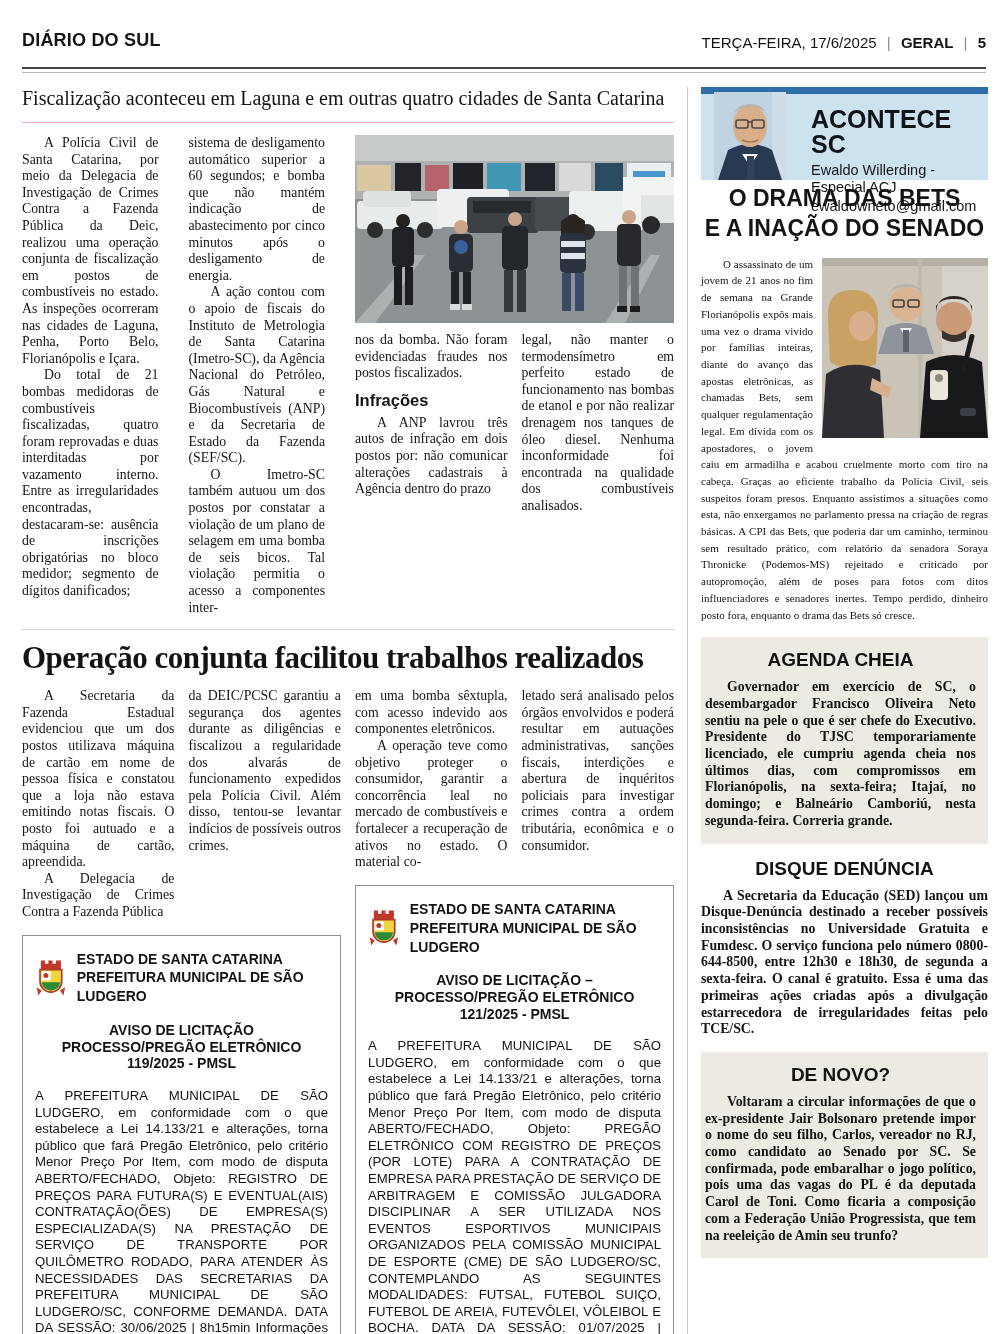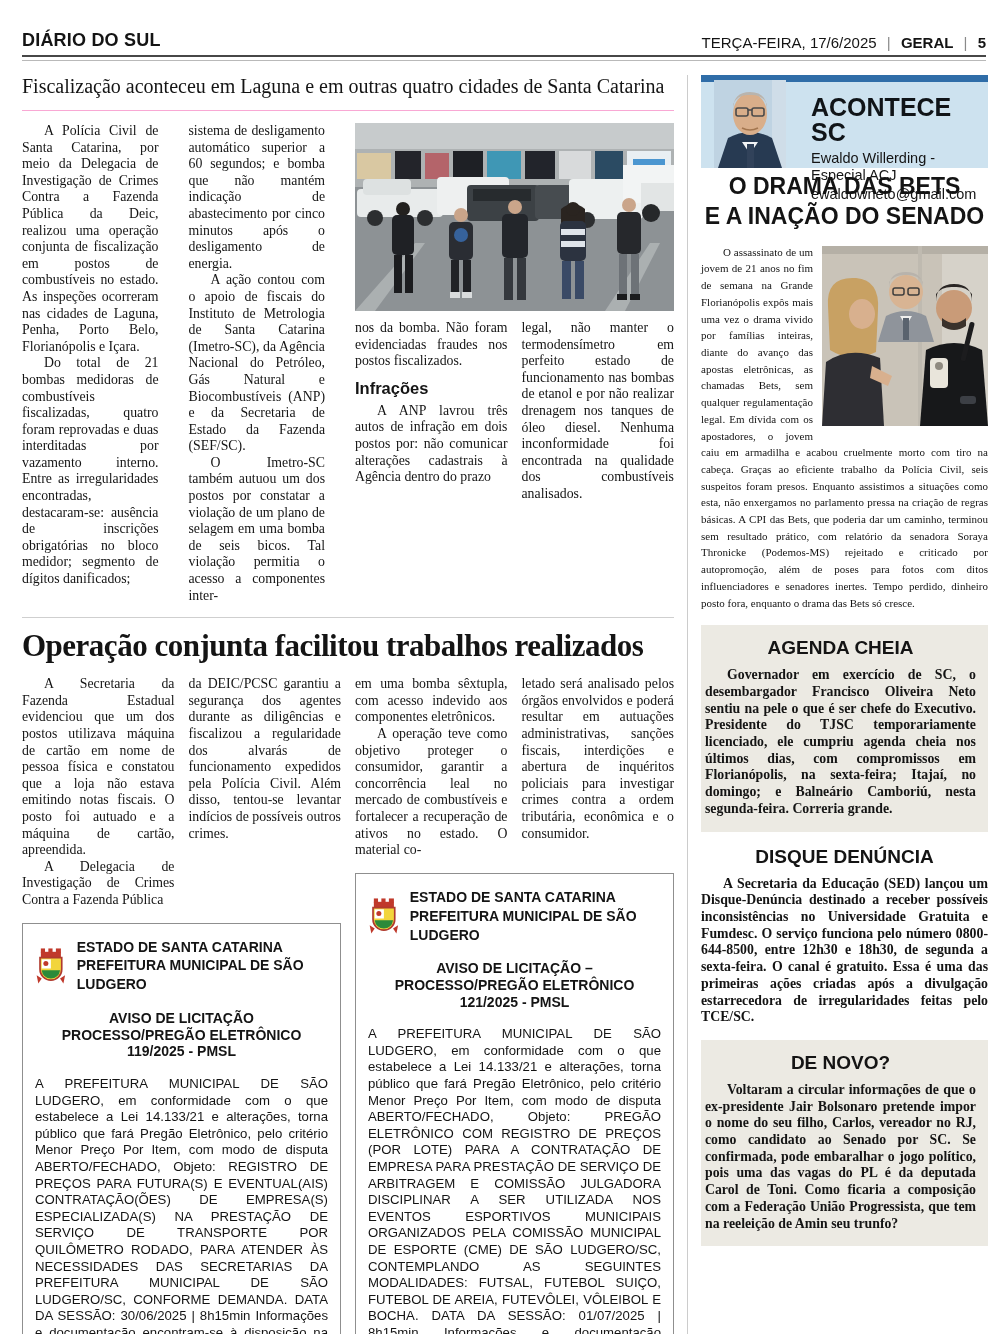--- a/index.html
+++ b/index.html
@@ -1,20 +1,20 @@
 <!DOCTYPE html>
 <html lang="pt-BR"><head>
 <meta charset="utf-8">
 <style>
   html,body{margin:0;padding:0;background:#e8e8e8;}
   .page{width:1000px;height:1334px;background:#ffffff;margin:0 auto;position:relative;
         font-family:"Liberation Serif",serif;color:#141414;overflow:hidden;box-sizing:border-box;}
   
   .hdr{display:flex;justify-content:space-between;align-items:flex-end;
-       padding:30px 14px 4px 22px;font-family:"Liberation Sans",sans-serif;}
+       padding:30px 14px 16px 22px;font-family:"Liberation Sans",sans-serif;}
   .masthead{font-weight:700;font-size:18px;letter-spacing:.2px;}
   .hdr-right{font-size:15px;}
   .hdr-right .sep{color:#8a8a8a;margin:0 6px;}
   .hdr-right .bold{font-weight:700;}
   .hdr-rule{margin:0 14px 0 22px;border-top:2px solid #474747;border-bottom:1px solid #b9b9b9;height:3px;}
   
   .main{display:flex;gap:13px;padding:14px 12px 0 22px;}
   .left-region{width:652px;flex:none;}
   .right-region{flex:1;border-left:1px solid #cccccc;padding-left:13px;min-width:0;}
   

